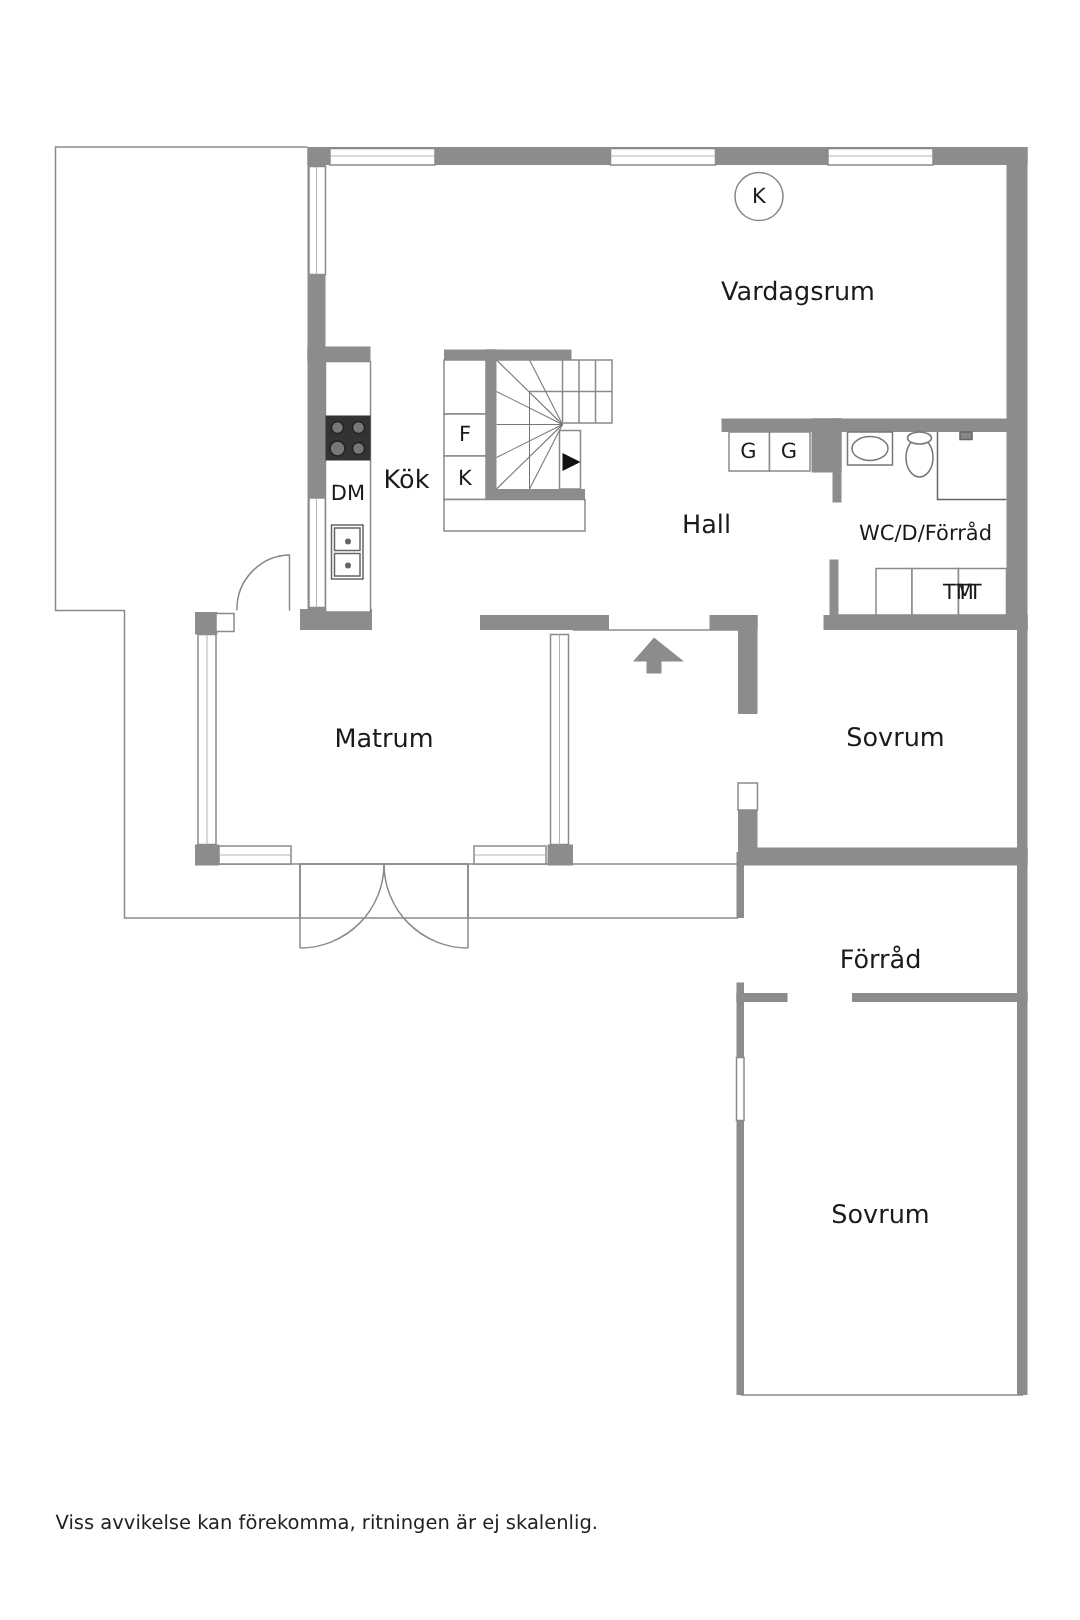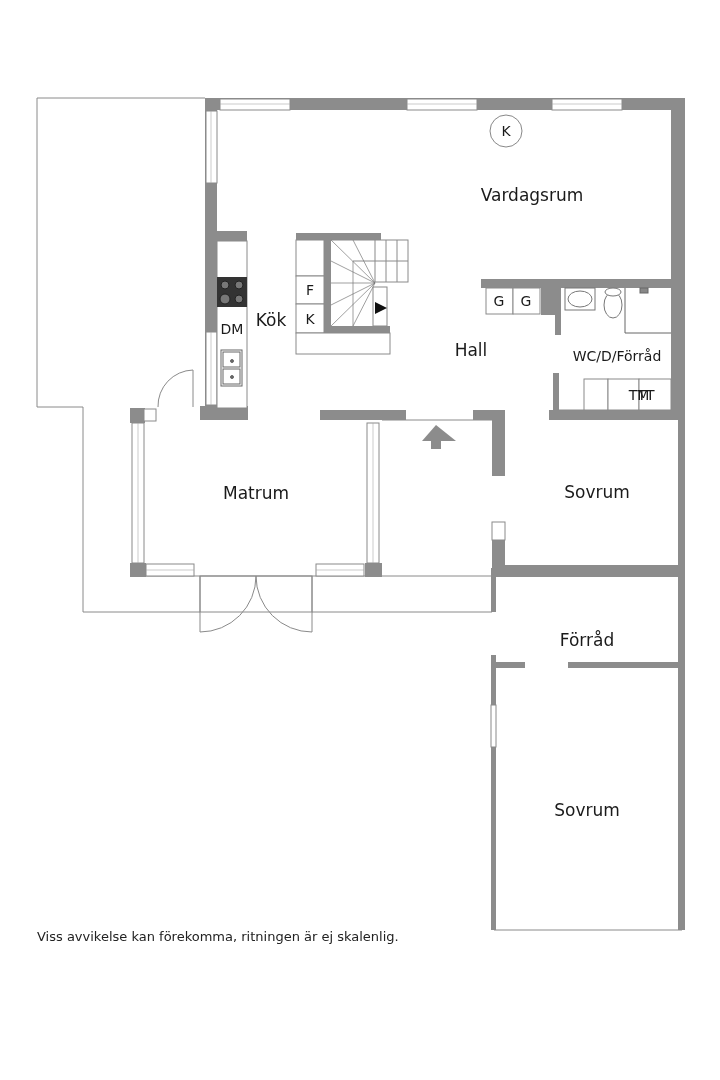--- a/index.html
+++ b/index.html
@@ -1,21 +1,21 @@
 <!DOCTYPE html>
 <html><head>
 <meta charset="utf-8">
 <style>
   html, body { margin: 0; padding: 0; background: #ffffff; }
   body { width: 720px; height: 1080px; position: relative; overflow: hidden;
          font-family: "DejaVu Sans", sans-serif; color: #1a1a1a; }
   svg { position: absolute; left: 0; top: 0; }
   .lbl { position: absolute; font-size: 17px; white-space: nowrap; transform: translate(-50%, -50%); }
   .sm { font-size: 14px; }
-  .note { position: absolute; left: 37px; top: 929px; font-size: 13px; color: #222; }
+  .note { position: absolute; left: 37px; top: 1008px; font-size: 13px; color: #222; }
 </style>
 </head>
 <body>
 
 <svg width="720" height="1080" viewBox="0 0 720 1080">
   <g fill="none" stroke="#8a8a8a" stroke-width="1">
 
     <polyline points="205,98 37,98 37,407 83,407 83,612 200,612"></polyline>
     <polyline points="312,612 492,612"></polyline>
 

